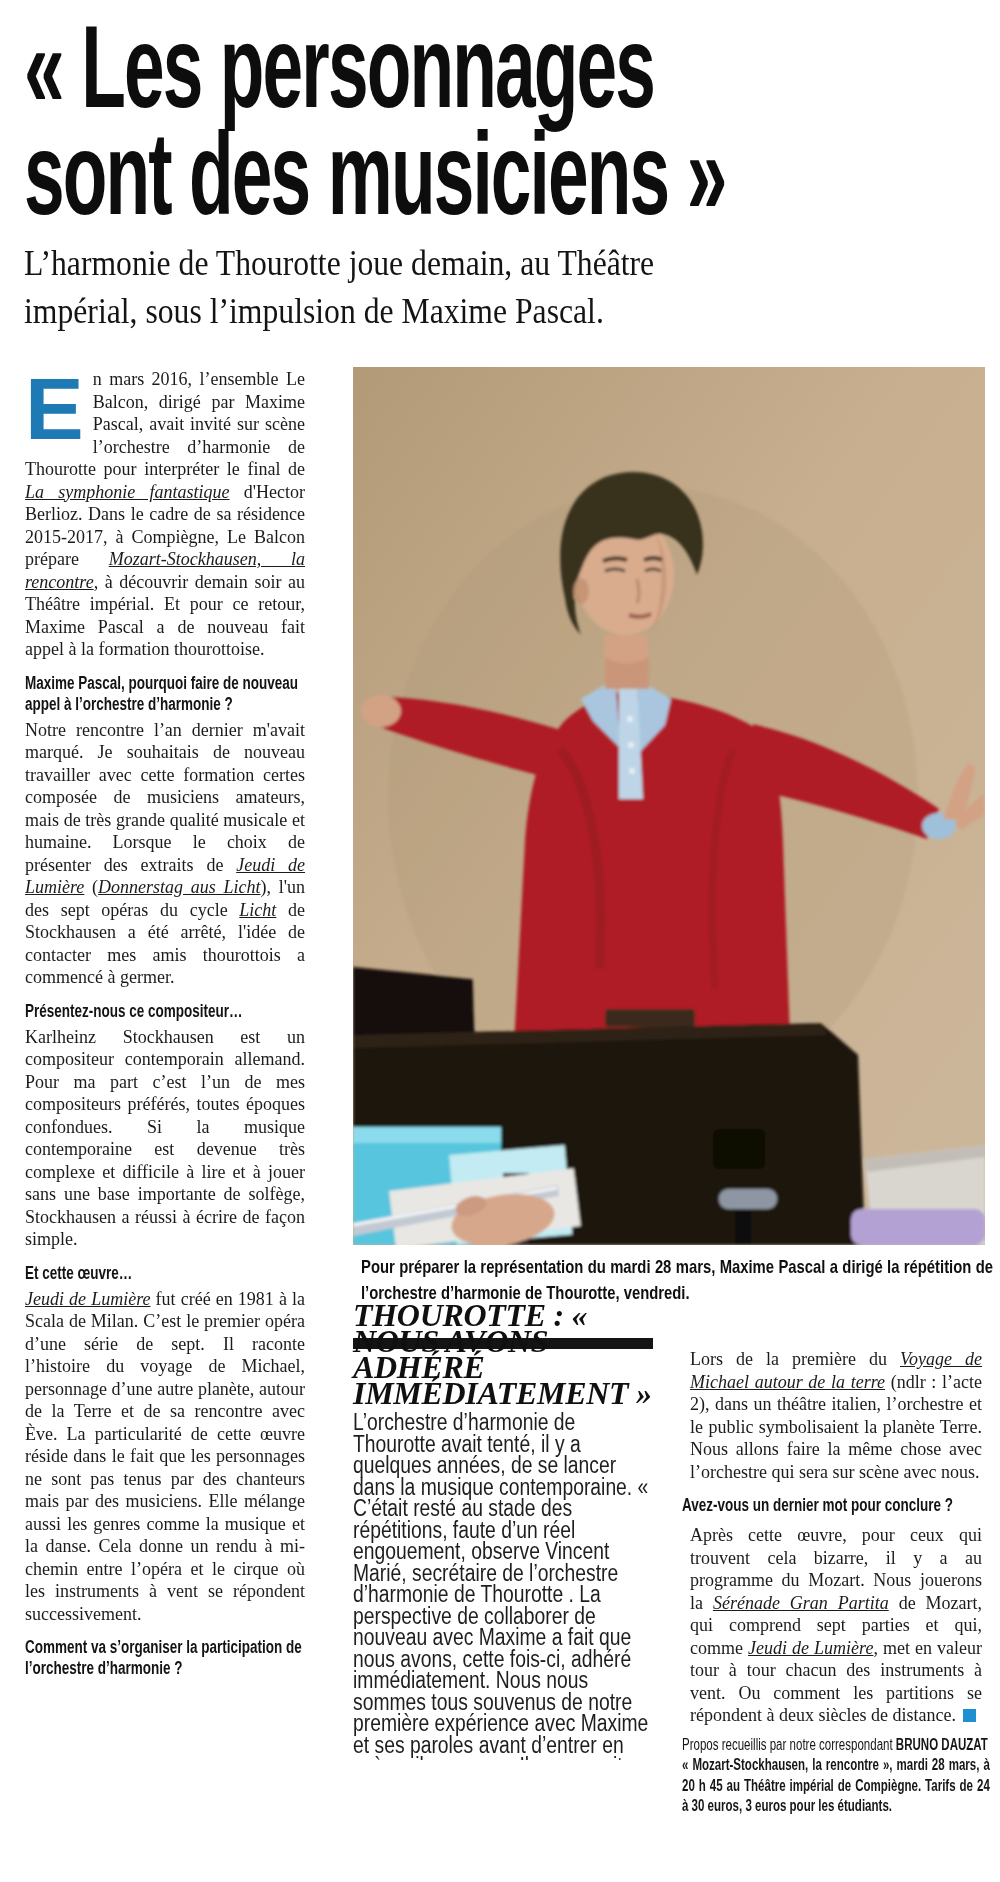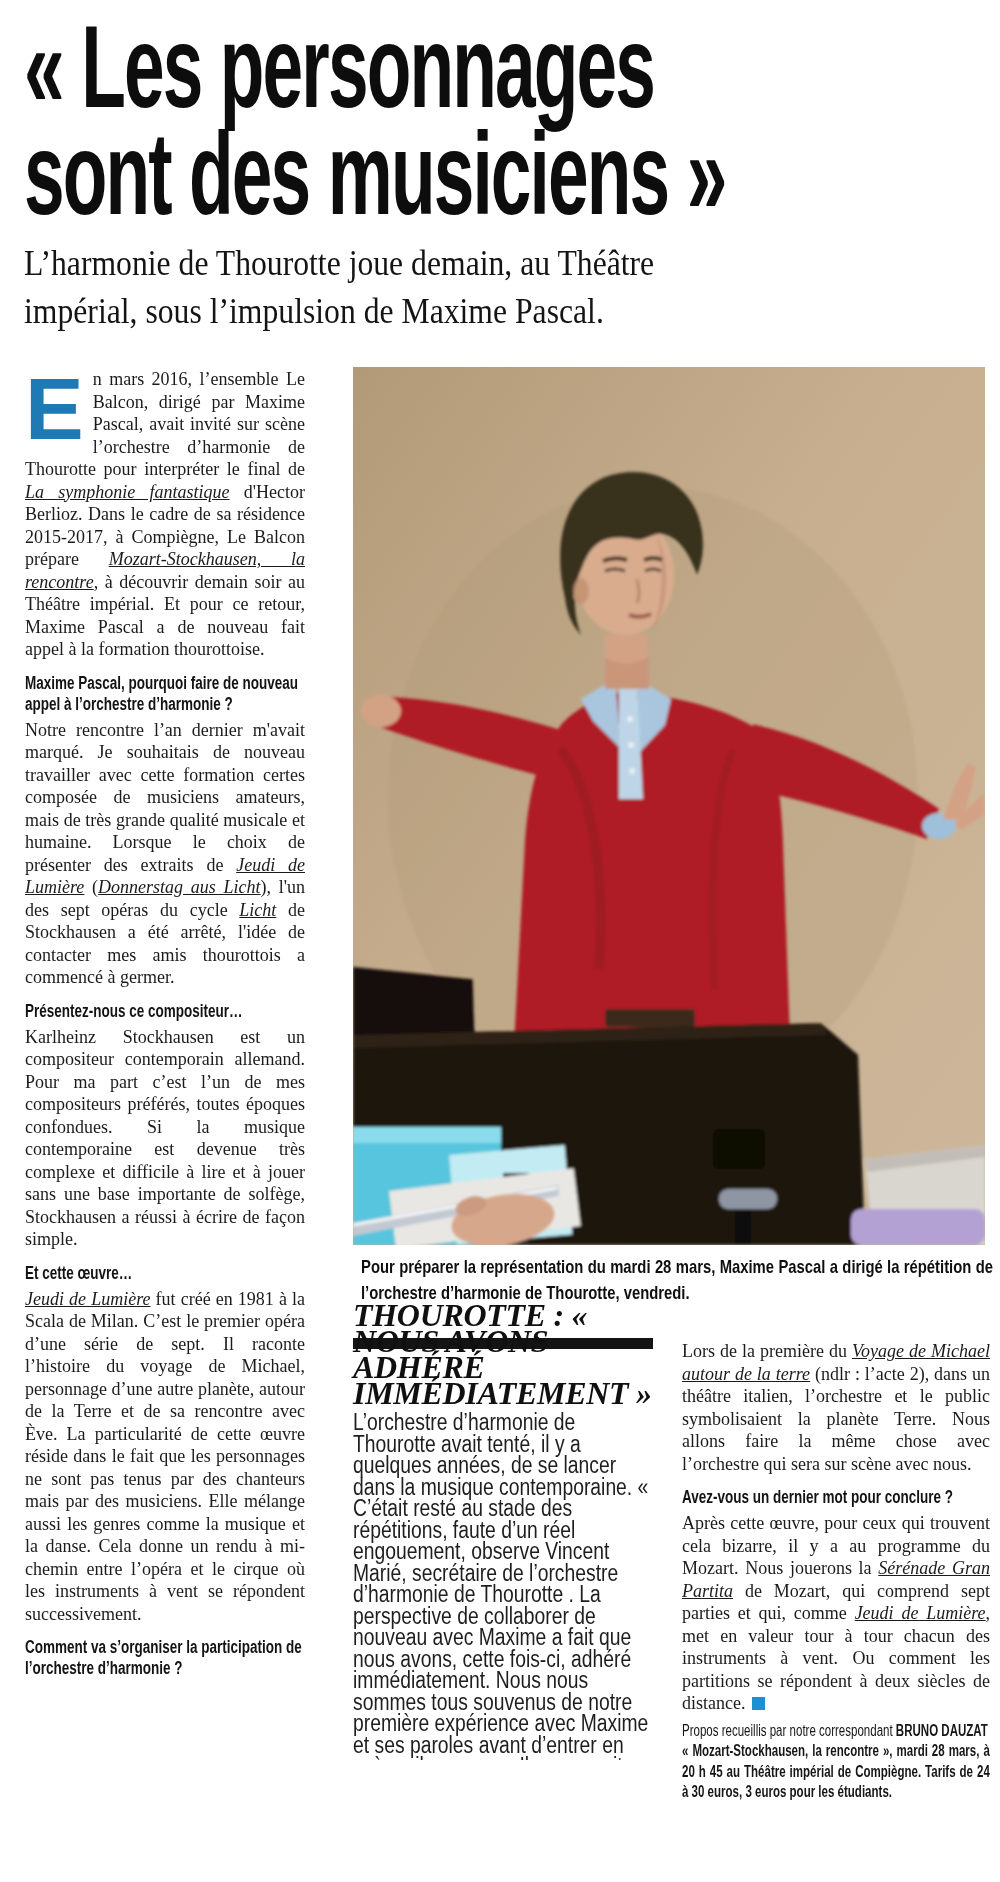--- a/index.html
+++ b/index.html
@@ -42,21 +42,21 @@
             font-weight:700;font-style:italic;font-size:32px;line-height:26px;letter-spacing:-0.3px;color:#101010;}
   .boxbody{position:absolute;left:353px;top:1412px;width:302px;height:348px;overflow:hidden;
            font-family:"Liberation Sans",sans-serif;font-size:23px;line-height:21.5px;color:#1e1e1e;}
   .cond84{transform:scaleX(0.84);transform-origin:0 0;width:119%;}
   .col2cont{position:absolute;left:353px;top:1869px;width:300px;font-size:16px;line-height:24px;
             text-align:justify;}
 
   
   .col3{position:absolute;left:682px;top:1340px;width:308px;height:542px;overflow:hidden;
         font-size:18px;line-height:22.5px;text-align:justify;}
-  .col3 p{margin:0;}
+  .col3 p{margin:8px;}
   .endmark{display:inline-block;width:13px;height:13px;background:var(--end-marker);
            margin-left:7px;vertical-align:-1px;}
   .footer{margin-top:6px;font-family:"Liberation Sans",sans-serif;font-size:16px;line-height:20.5px;
           text-align:justify;color:#161616;transform:scaleX(0.72);transform-origin:0 0;width:138.8%;}
   .footer .bold{font-weight:700;}
 </style>
 </head>
 <body>
 
 <div class="page">

